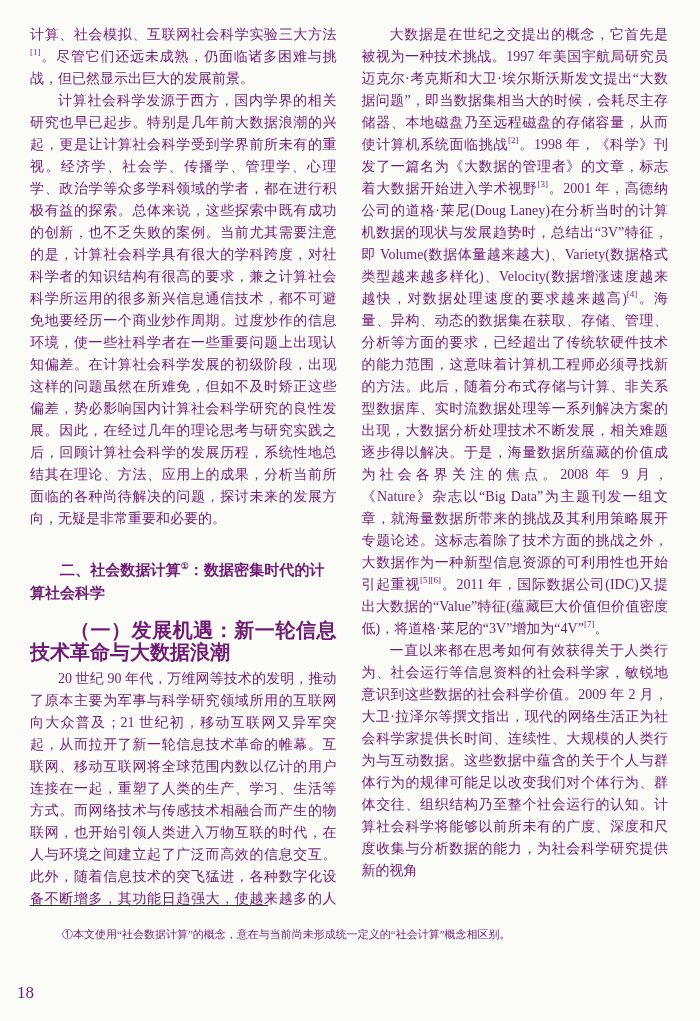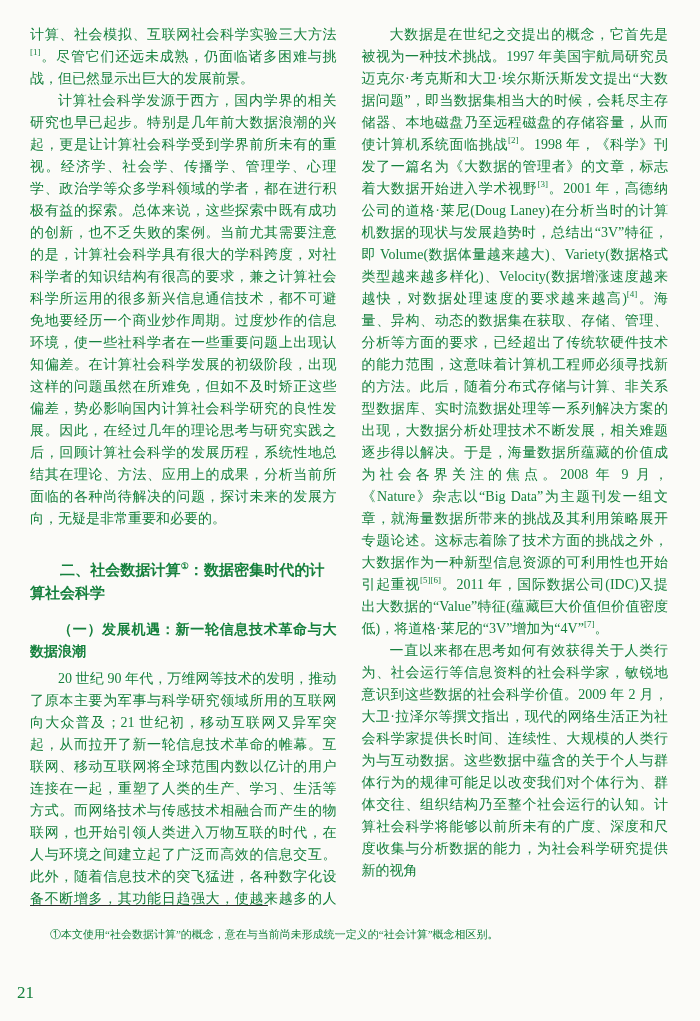--- a/index.html
+++ b/index.html
@@ -32,66 +32,66 @@
     word-break: break-word;
   }
   .blk.cont { text-indent: 0; }
   h2.blk {
     font-size: 15px;
     line-height: 23px;
     font-weight: bold;
     margin: 29px 12px 14px 0;
   }
   h3.blk {
-    font-size: 14px;
+    font-size: 20px;
     line-height: 22px;
     font-weight: bold;
     margin: 0 0 5px 0;
   }
   sup.cite {
     font-size: 9px;
     line-height: 0;
     vertical-align: super;
   }
   #footnote-divider {
     position: absolute;
     top: 905px; left: 30px;
     width: 238px; height: 0;
     border-top: 1.5px solid #2a2a2a;
   }
   #footnotes {
     position: absolute;
-    top: 926px; left: 28px; right: 32px;
+    top: 926px; left: 40px; right: 32px;
   }
   #footnotes .blk {
     font-size: 11px;
     line-height: 17.5px;
   }
   #page-number {
     position: absolute;
     left: 17px; top: 983px;
     font-size: 17px;
     line-height: 20px;
   }
 </style>
 </head>
 <body>
 
-<div id="page" style="background: rgb(251, 251, 248); color: #15803d;">
+<div id="page" style="background: rgb(251, 251, 248); color: #701a75;">
   <div id="columns">
     <div class="column">
         <p class="blk cont"><span>计算、社会模拟、互联网社会科学实验三大方法</span><sup class="cite">[1]</sup><span>。尽管它们还远未成熟，仍面临诸多困难与挑战，但已然显示出巨大的发展前景。</span></p>
         <p class="blk"><span>计算社会科学发源于西方，国内学界的相关研究也早已起步。特别是几年前大数据浪潮的兴起，更是让计算社会科学受到学界前所未有的重视。经济学、社会学、传播学、管理学、心理学、政治学等众多学科领域的学者，都在进行积极有益的探索。总体来说，这些探索中既有成功的创新，也不乏失败的案例。当前尤其需要注意的是，计算社会科学具有很大的学科跨度，对社科学者的知识结构有很高的要求，兼之计算社会科学所运用的很多新兴信息通信技术，都不可避免地要经历一个商业炒作周期。过度炒作的信息环境，使一些社科学者在一些重要问题上出现认知偏差。在计算社会科学发展的初级阶段，出现这样的问题虽然在所难免，但如不及时矫正这些偏差，势必影响国内计算社会科学研究的良性发展。因此，在经过几年的理论思考与研究实践之后，回顾计算社会科学的发展历程，系统性地总结其在理论、方法、应用上的成果，分析当前所面临的各种尚待解决的问题，探讨未来的发展方向，无疑是非常重要和必要的。</span></p>
         <h2 class="blk"><span>二、社会数据计算</span><sup class="cite">①</sup><span>：数据密集时代的计算社会科学</span></h2>
         <h3 class="blk"><span>（一）发展机遇：新一轮信息技术革命与大数据浪潮</span></h3>
         <p class="blk"><span>20 世纪 90 年代，万维网等技术的发明，推动了原本主要为军事与科学研究领域所用的互联网向大众普及；21 世纪初，移动互联网又异军突起，从而拉开了新一轮信息技术革命的帷幕。互联网、移动互联网将全球范围内数以亿计的用户连接在一起，重塑了人类的生产、学习、生活等方式。而网络技术与传感技术相融合而产生的物联网，也开始引领人类进入万物互联的时代，在人与环境之间建立起了广泛而高效的信息交互。此外，随着信息技术的突飞猛进，各种数字化设备不断增多，其功能日趋强大，使越来越多的人类行为得以借助这些新的信息工具来完成。新兴信息技术向经济社会的各个领域广泛渗透的一个重要结果，就是大量物理世</span></p>
       </div>
     <div class="column">
         <p class="blk"><span>大数据是在世纪之交提出的概念，它首先是被视为一种技术挑战。1997 年美国宇航局研究员迈克尔·考克斯和大卫·埃尔斯沃斯发文提出“大数据问题”，即当数据集相当大的时候，会耗尽主存储器、本地磁盘乃至远程磁盘的存储容量，从而使计算机系统面临挑战</span><sup class="cite">[2]</sup><span>。1998 年，《科学》刊发了一篇名为《大数据的管理者》的文章，标志着大数据开始进入学术视野</span><sup class="cite">[3]</sup><span>。2001 年，高德纳公司的道格·莱尼(Doug Laney)在分析当时的计算机数据的现状与发展趋势时，总结出“3V”特征，即 Volume(数据体量越来越大)、Variety(数据格式类型越来越多样化)、Velocity(数据增涨速度越来越快，对数据处理速度的要求越来越高)</span><sup class="cite">[4]</sup><span>。海量、异构、动态的数据集在获取、存储、管理、分析等方面的要求，已经超出了传统软硬件技术的能力范围，这意味着计算机工程师必须寻找新的方法。此后，随着分布式存储与计算、非关系型数据库、实时流数据处理等一系列解决方案的出现，大数据分析处理技术不断发展，相关难题逐步得以解决。于是，海量数据所蕴藏的价值成为社会各界关注的焦点。2008 年 9 月，《Nature》杂志以“Big Data”为主题刊发一组文章，就海量数据所带来的挑战及其利用策略展开专题论述。这标志着除了技术方面的挑战之外，大数据作为一种新型信息资源的可利用性也开始引起重视</span><sup class="cite">[5][6]</sup><span>。2011 年，国际数据公司(IDC)又提出大数据的“Value”特征(蕴藏巨大价值但价值密度低)，将道格·莱尼的“3V”增加为“4V”</span><sup class="cite">[7]</sup><span>。</span></p>
         <p class="blk"><span>一直以来都在思考如何有效获得关于人类行为、社会运行等信息资料的社会科学家，敏锐地意识到这些数据的社会科学价值。2009 年 2 月，大卫·拉泽尔等撰文指出，现代的网络生活正为社会科学家提供长时间、连续性、大规模的人类行为与互动数据。这些数据中蕴含的关于个人与群体行为的规律可能足以改变我们对个体行为、群体交往、组织结构乃至整个社会运行的认知。计算社会科学将能够以前所未有的广度、深度和尺度收集与分析数据的能力，为社会科学研究提供新的视角</span></p>
       </div>
   </div>
   <div id="footnote-divider"></div>
   <div id="footnotes">
       <p class="blk"><span>①本文使用“社会数据计算”的概念，意在与当前尚未形成统一定义的“社会计算”概念相区别。</span></p>
     </div>
-  <div id="page-number">21</div>
+  <div id="page-number">18</div>
 </div>
 
 </body></html>

